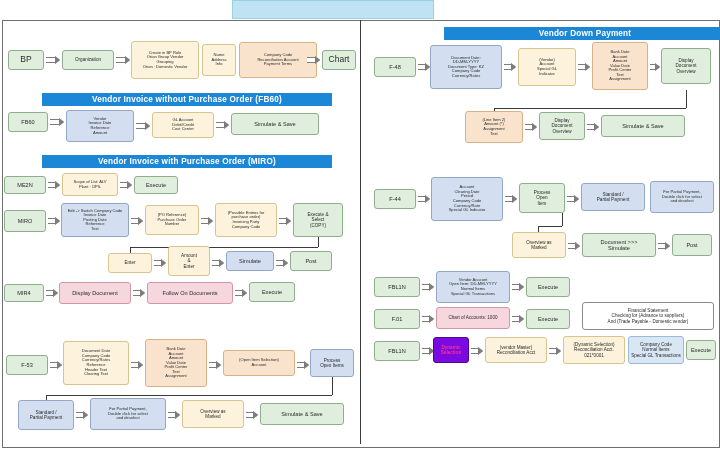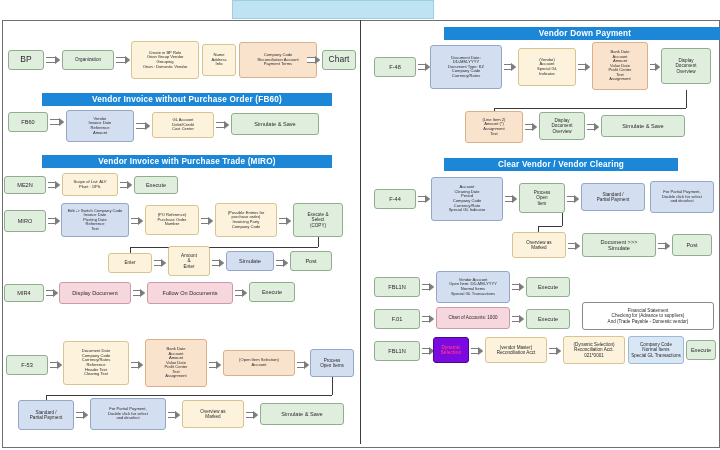--- a/index.html
+++ b/index.html
@@ -110,21 +110,21 @@
     </div>
 
   <div class="node cream" style="left:152px;top:112px;width:62px;height:26px;">GL Account<br>Debit/Credit<br>Cost Center</div>
   <div class="arrow" style="left:216px;top:121px;width:13px;">
       <div class="shaft"></div>
       <div class="head"></div>
     </div>
 
   <div class="node green mid" style="left:231px;top:113px;width:88px;height:22px;">Simulate &amp; Save</div>
 
-  <div class="banner" style="left:42px;top:155px;width:290px;">Vendor Invoice with Purchase Trade (MIRO)</div>
+  <div class="banner" style="left:42px;top:155px;width:290px;">Vendor Invoice with Purchase Order (MIRO)</div>
 
   <div class="node green mid" style="left:4px;top:176px;width:42px;height:18px;">ME2N</div>
   <div class="arrow" style="left:48px;top:181px;width:12px;">
       <div class="shaft"></div>
       <div class="head"></div>
     </div>
 
   <div class="node cream" style="left:62px;top:173px;width:56px;height:23px;">Scope of List: ALV<br>Plant : 1/Plt.</div>
   <div class="arrow" style="left:120px;top:181px;width:12px;">
       <div class="shaft"></div>
@@ -296,21 +296,20 @@
     </div>
 
   <div class="node green sm" style="left:539px;top:112px;width:46px;height:28px;">Display<br>Document<br>Overview</div>
   <div class="arrow" style="left:587px;top:123px;width:12px;">
       <div class="shaft"></div>
       <div class="head"></div>
     </div>
 
   <div class="node green mid" style="left:601px;top:115px;width:84px;height:22px;">Simulate &amp; Save</div>
 
-  <div class="banner" style="left:444px;top:158px;width:234px;">Clear Vendor / Vendor Clearing</div>
 
   <div class="node green mid" style="left:374px;top:189px;width:42px;height:20px;">F-44</div>
   <div class="arrow" style="left:418px;top:195px;width:12px;">
       <div class="shaft"></div>
       <div class="head"></div>
     </div>
 
   <div class="node blue" style="left:431px;top:177px;width:72px;height:44px;">Account<br>Clearing Date<br>Period<br>Company Code<br>Currency/Rate<br>Special GL Indicator</div>
   <div class="arrow" style="left:505px;top:195px;width:12px;">
       <div class="shaft"></div>

